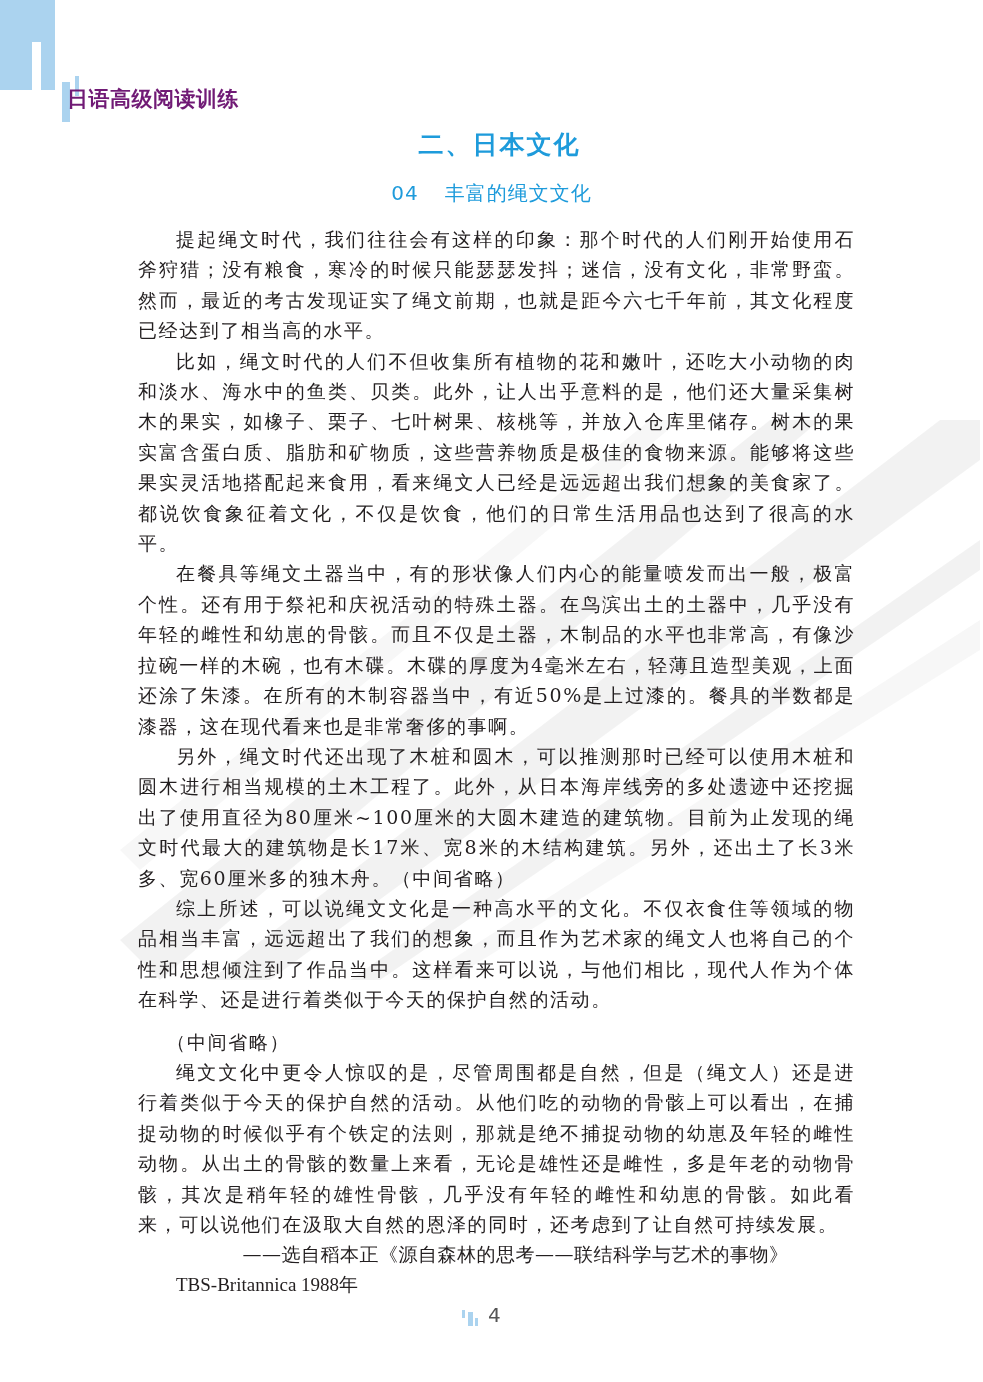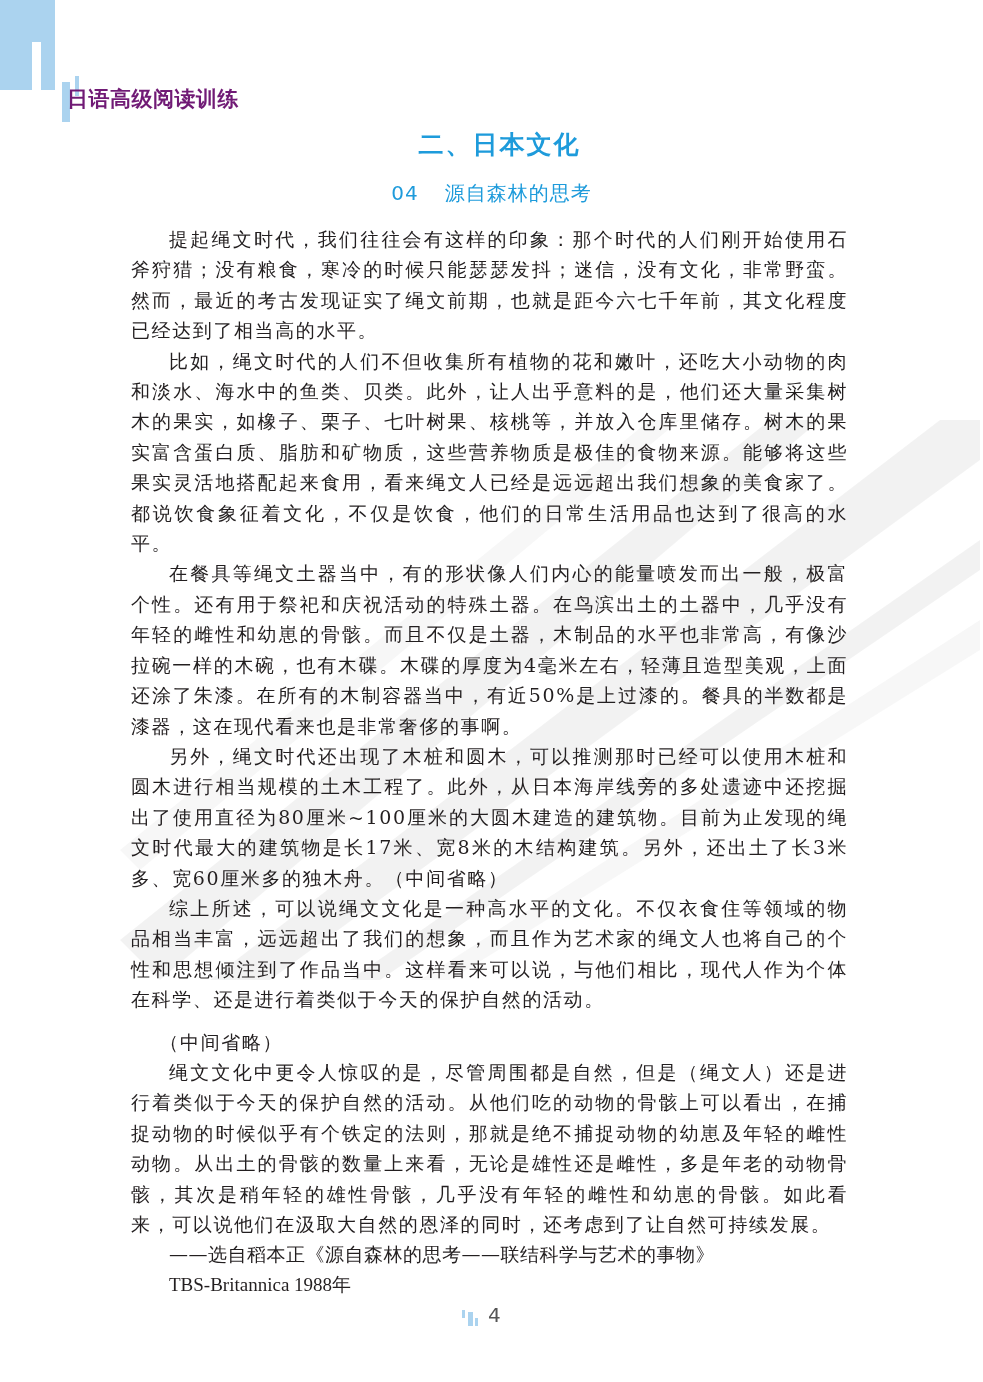--- a/index.html
+++ b/index.html
@@ -68,39 +68,39 @@
       text-align: center;
       font-family: "DejaVu Sans", "Liberation Sans", sans-serif;
       font-size: 20px;
       color: #1e9bdb;
       letter-spacing: 1px;
     }
     .article-title .num { margin-right: 26px; }
 
     .body-text {
       position: absolute;
-      left: 131px;
+      left: 138px;
       top: 224px;
       width: 717px;
       font-size: 19px;
       line-height: 30.4px;
       letter-spacing: 1.6px;
       text-align: justify;
       color: #231f20;
     }
     .body-text p {
       margin: 0;
       text-indent: 2em;
     }
     .body-text p.omit {
       text-indent: 1.5em;
       margin-top: 12px;
     }
     .source {
-      text-align: left;
+      text-align: center;
       margin: 0;
       letter-spacing: 0.5px;
     }
     .source-pub {
       text-align: left;
       margin: 0;
       letter-spacing: 0;
       font-family: "Liberation Serif", "DejaVu Serif", serif;
     }
 
@@ -149,21 +149,21 @@
     <polygon points="230,560 260,560 860,150 860,120"></polygon>
   </g>
   <g fill="#f1f1f1">
     <polygon points="300,560 330,560 860,230 860,200"></polygon>
     <polygon points="0,430 20,450 560,0 530,0"></polygon>
   </g>
 </svg>
 
 <div class="section-title">二、日本文化</div>
 <div class="article-title">
-  <span class="num">04</span><span>源自森林的思考</span>
+  <span class="num">04</span><span>丰富的绳文文化</span>
 </div>
 
 <div class="body-text">
   <p>提起绳文时代，我们往往会有这样的印象：那个时代的人们刚开始使用石斧狩猎；没有粮食，寒冷的时候只能瑟瑟发抖；迷信，没有文化，非常野蛮。然而，最近的考古发现证实了绳文前期，也就是距今六七千年前，其文化程度已经达到了相当高的水平。</p>
   <p>比如，绳文时代的人们不但收集所有植物的花和嫩叶，还吃大小动物的肉和淡水、海水中的鱼类、贝类。此外，让人出乎意料的是，他们还大量采集树木的果实，如橡子、栗子、七叶树果、核桃等，并放入仓库里储存。树木的果实富含蛋白质、脂肪和矿物质，这些营养物质是极佳的食物来源。能够将这些果实灵活地搭配起来食用，看来绳文人已经是远远超出我们想象的美食家了。都说饮食象征着文化，不仅是饮食，他们的日常生活用品也达到了很高的水平。</p>
   <p>在餐具等绳文土器当中，有的形状像人们内心的能量喷发而出一般，极富个性。还有用于祭祀和庆祝活动的特殊土器。在鸟滨出土的土器中，几乎没有年轻的雌性和幼崽的骨骸。而且不仅是土器，木制品的水平也非常高，有像沙拉碗一样的木碗，也有木碟。木碟的厚度为4毫米左右，轻薄且造型美观，上面还涂了朱漆。在所有的木制容器当中，有近50%是上过漆的。餐具的半数都是漆器，这在现代看来也是非常奢侈的事啊。</p>
   <p>另外，绳文时代还出现了木桩和圆木，可以推测那时已经可以使用木桩和圆木进行相当规模的土木工程了。此外，从日本海岸线旁的多处遗迹中还挖掘出了使用直径为80厘米~100厘米的大圆木建造的建筑物。目前为止发现的绳文时代最大的建筑物是长17米、宽8米的木结构建筑。另外，还出土了长3米多、宽60厘米多的独木舟。（中间省略）</p>
   <p>综上所述，可以说绳文文化是一种高水平的文化。不仅衣食住等领域的物品相当丰富，远远超出了我们的想象，而且作为艺术家的绳文人也将自己的个性和思想倾注到了作品当中。这样看来可以说，与他们相比，现代人作为个体在科学、还是进行着类似于今天的保护自然的活动。</p>
   <p class="omit">（中间省略）</p>
   <p>绳文文化中更令人惊叹的是，尽管周围都是自然，但是（绳文人）还是进行着类似于今天的保护自然的活动。从他们吃的动物的骨骸上可以看出，在捕捉动物的时候似乎有个铁定的法则，那就是绝不捕捉动物的幼崽及年轻的雌性动物。从出土的骨骸的数量上来看，无论是雄性还是雌性，多是年老的动物骨骸，其次是稍年轻的雄性骨骸，几乎没有年轻的雌性和幼崽的骨骸。如此看来，可以说他们在汲取大自然的恩泽的同时，还考虑到了让自然可持续发展。</p>

